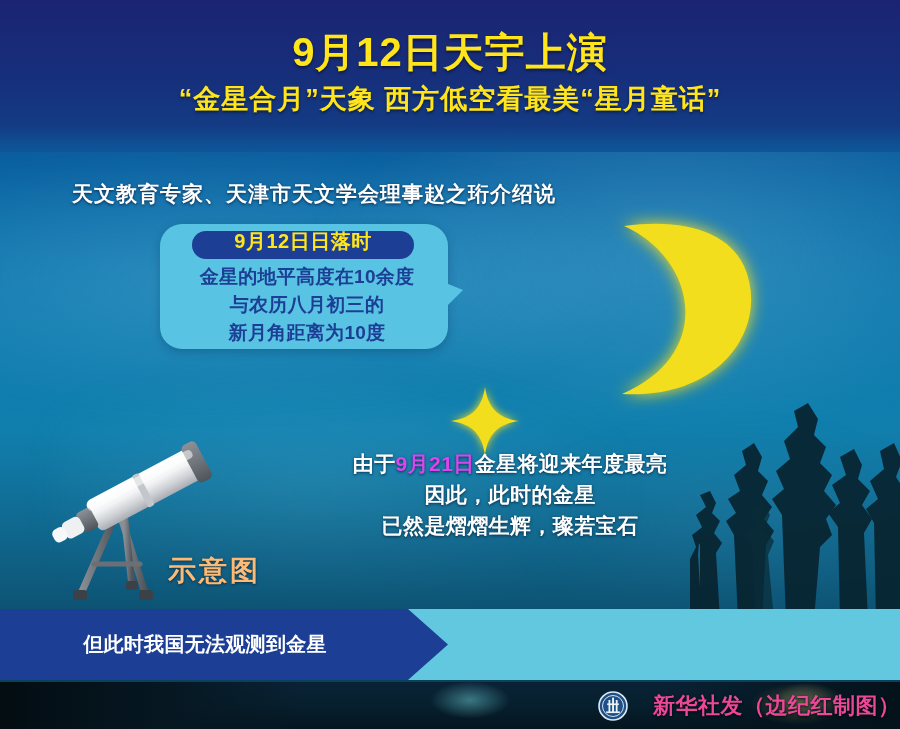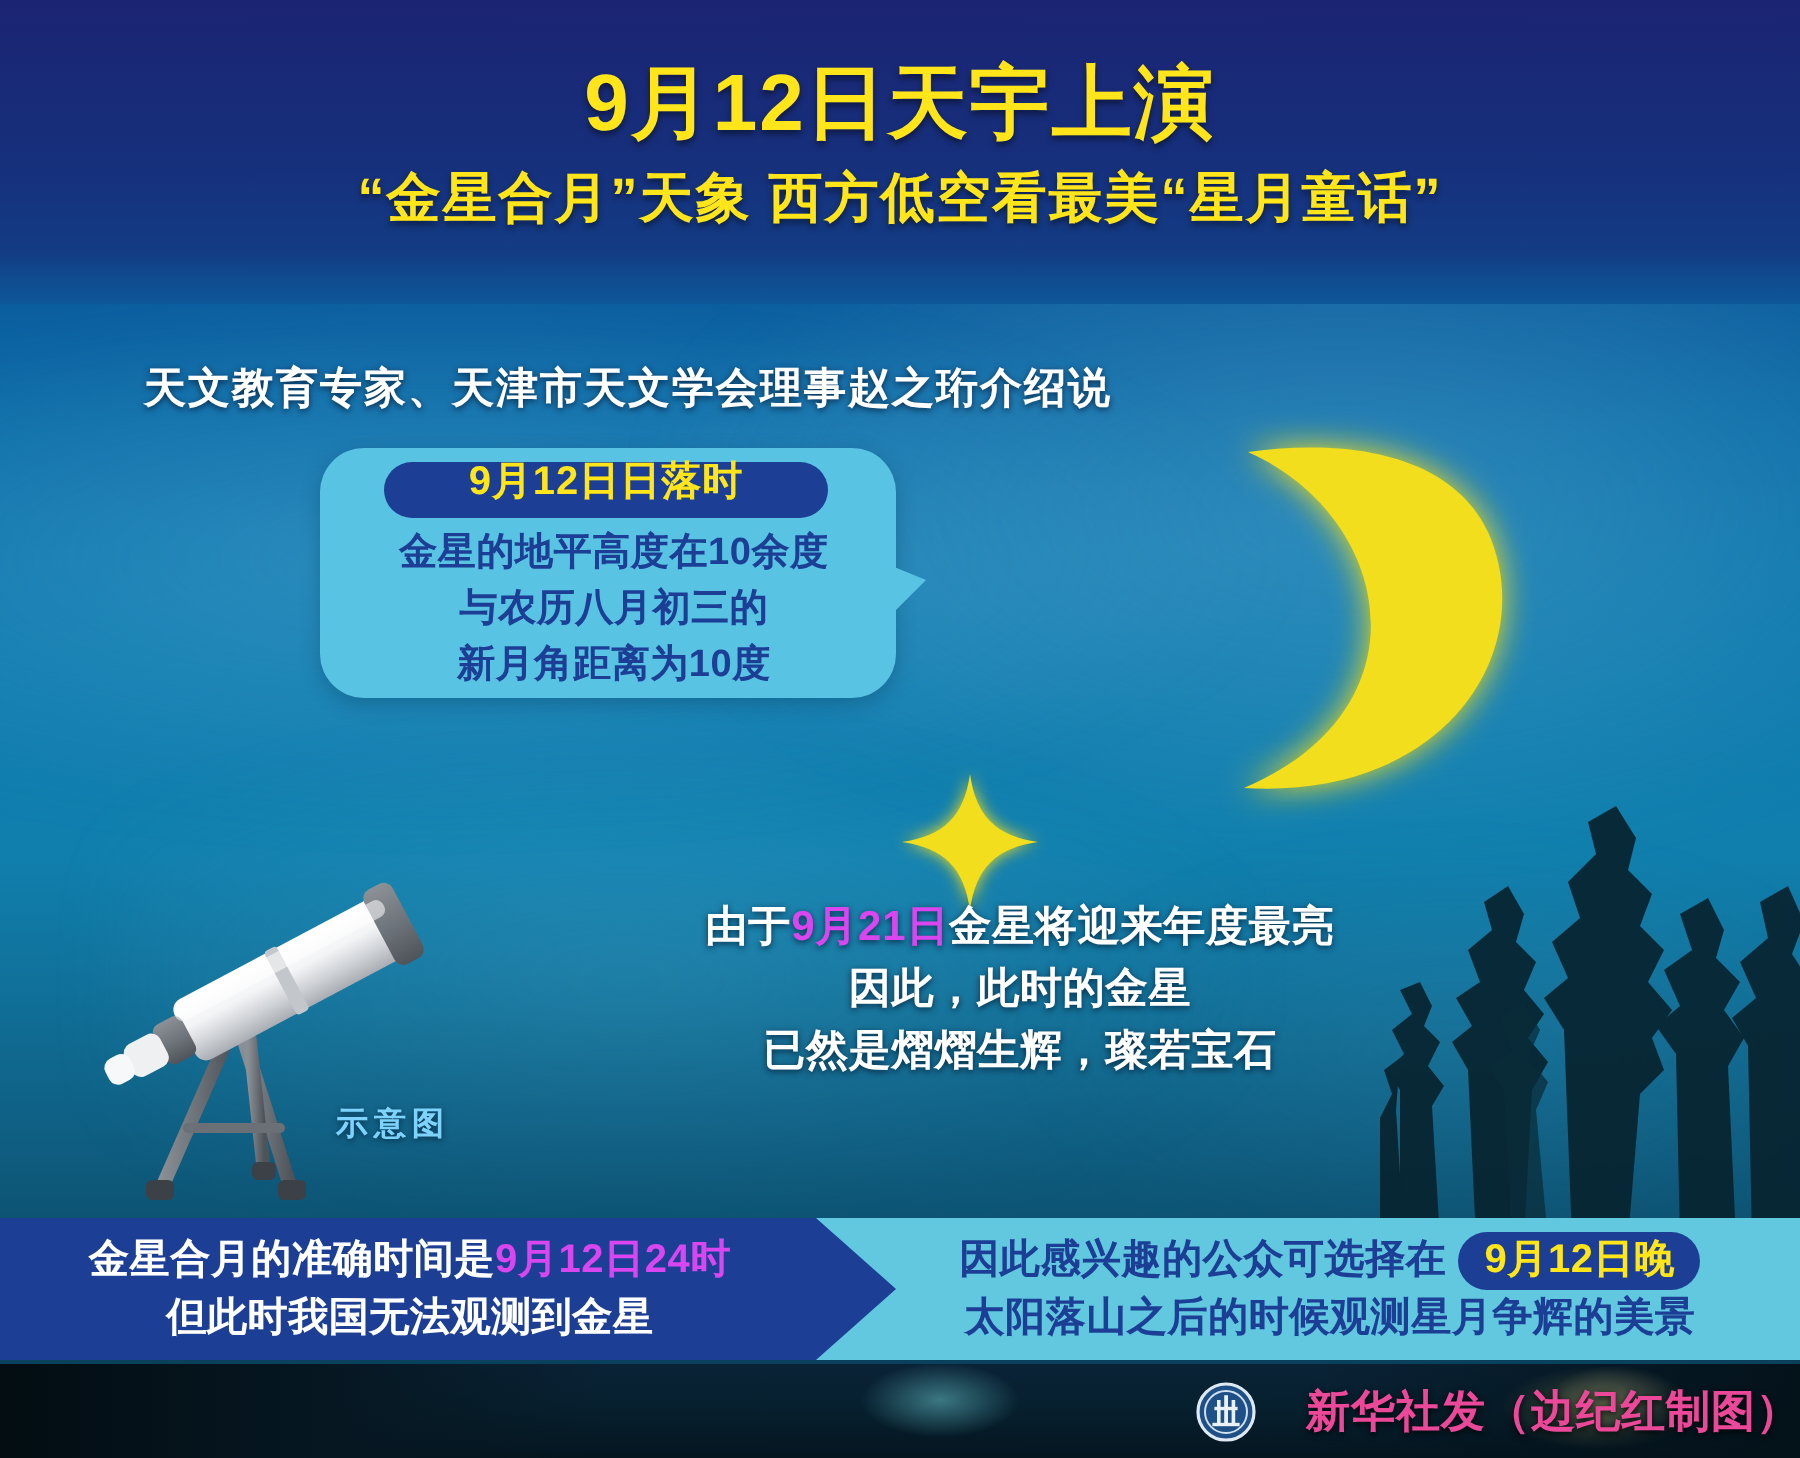--- a/index.html
+++ b/index.html
@@ -134,21 +134,21 @@
     letter-spacing:.4px;
     text-shadow:0 1px 3px rgba(0,25,50,.8);
     white-space:nowrap;
   }
   .hl-y{color:#d946ef;}
 
   
   .scope{position:absolute;left:28px;top:436px;width:260px;height:170px;z-index:5;}
   .scope-label{
     position:absolute;left:168px;top:552px;z-index:6;
-    color:#7dd3fc;font-size:16px;font-weight:bold;letter-spacing:3px;
+    color:#fdba74;font-size:28px;font-weight:bold;letter-spacing:3px;
     text-shadow:0 1px 3px rgba(0,25,50,.7);
   }
 
   
   .trees{position:absolute;left:690px;top:395px;width:215px;height:225px;z-index:2;}
 
   
   .bar-cyan{
     position:absolute;left:404px;top:609px;width:496px;height:71px;
     background:#62c8e0;z-index:7;
@@ -332,31 +332,23 @@
       <rect x="14" y="50" width="14" height="14" rx="5" fill="#f7f8f9"></rect>
       <rect x="58" y="42" width="118" height="9" rx="4" fill="#ffffff" opacity="0.55"></rect>
     </g>
   </svg>
   <div class="scope-label">示意图</div>
 
   <div class="bar-cyan"></div>
   <div class="bar-blue"></div>
 
   <div class="bar-blue-text">
-    <div><span>金星合月的准确时间是</span><span class="hl-y">9月12日24时</span></div>
     <div>但此时我国无法观测到金星</div>
   </div>
 
-  <div class="bar-cyan-text">
-    <div>
-        <span>因此感兴趣的公众可选择在</span>
-        <span class="pill">9月12日晚</span>
-      </div>
-    <div>太阳落山之后的时候观测星月争辉的美景</div>
-  </div>
 
   <div class="footer">
     <div class="foot-dark-l"></div>
     <div class="foot-dark-r"></div>
   </div>
   <div class="credit">
     <svg width="30" height="30" viewBox="0 0 30 30">
       <circle cx="15" cy="15" r="14" fill="#1e4f86" stroke="#dfe9f2" stroke-width="1.6"></circle>
       <circle cx="15" cy="15" r="10.5" fill="none" stroke="#cfe0ee" stroke-width="1"></circle>
       <g fill="#eaf2f8">

